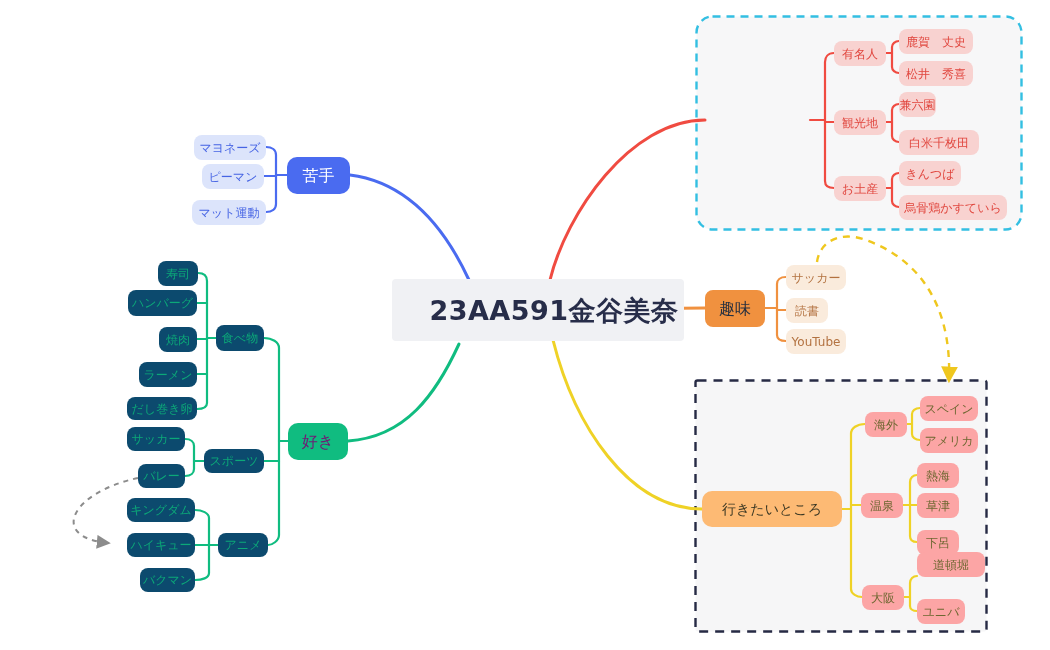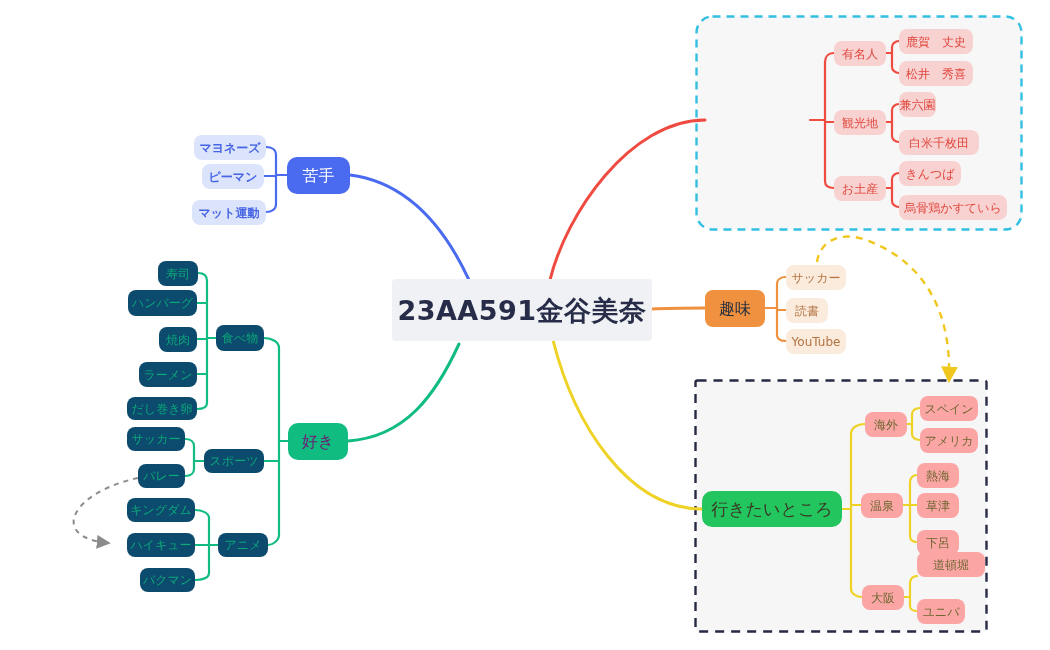--- a/index.html
+++ b/index.html
@@ -7,29 +7,29 @@
     position:relative;width:1050px;height:650px;overflow:hidden;
     background:#ffffff;font-family:"DejaVu Sans",sans-serif;
   }
   #edges{position:absolute;left:0;top:0;width:1050px;height:650px;}
   .node{
     position:absolute;display:flex;align-items:center;justify-content:center;
     border-radius:8px;font-size:12px;font-weight:400;white-space:nowrap;line-height:1;
   }
   .center-node{
     background:#F0F1F4;color:#272D49;font-size:27px;font-weight:600;
-    border-radius:4px;letter-spacing:.5px;
+    border-radius:4px;letter-spacing:.5px;padding-left:32px;
   }
   .branch{font-size:16px;font-weight:500;border-radius:10px;}
   .branch-blue{background:#4A6BF0;color:#ffffff;}
   .branch-green{background:#10BC80;color:#701a75;}
   .branch-red{background:#F04438;color:#ffffff;font-size:17px;}
   .branch-orange{background:#F0913F;color:#27303F;border-radius:8px;}
-  .branch-yellow{background:#22c55e;color:#3A3723;font-size:17px;}
-  .leaf-blue{background:#DCE4FB;color:#4664E4;font-weight:bold;}
+  .branch-yellow{background:#fdba74;color:#3A3723;font-size:14px;}
+  .leaf-blue{background:#DCE4FB;color:#4664E4;}
   .leaf-green{background:#0c4a6e;color:#0CA878;}
   .leaf-red{background:#F8D2D0;color:#E0463E;}
   .leaf-orange{background:#FAEBDC;color:#B37240;}
   .leaf-yellow{background:#fca5a5;color:#6E6731;}
 </style>
 </head>
 <body>
 
 <div id="canvas">
 

